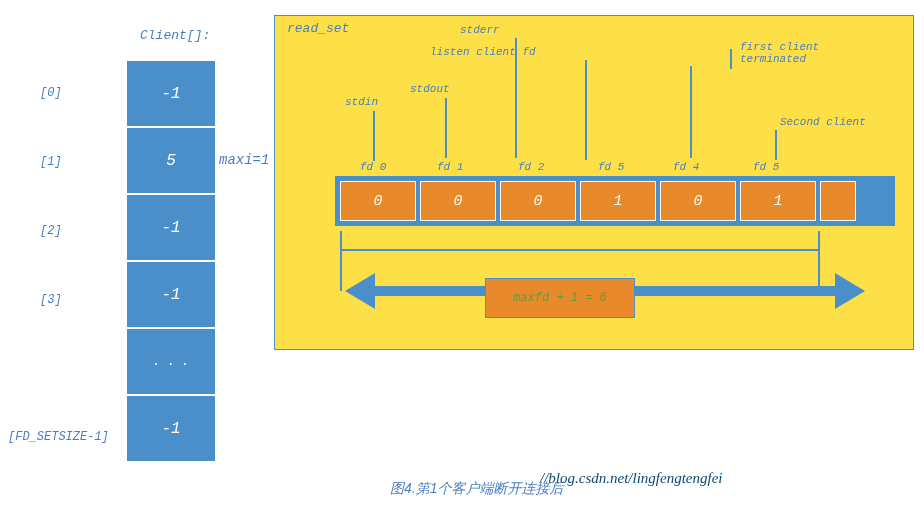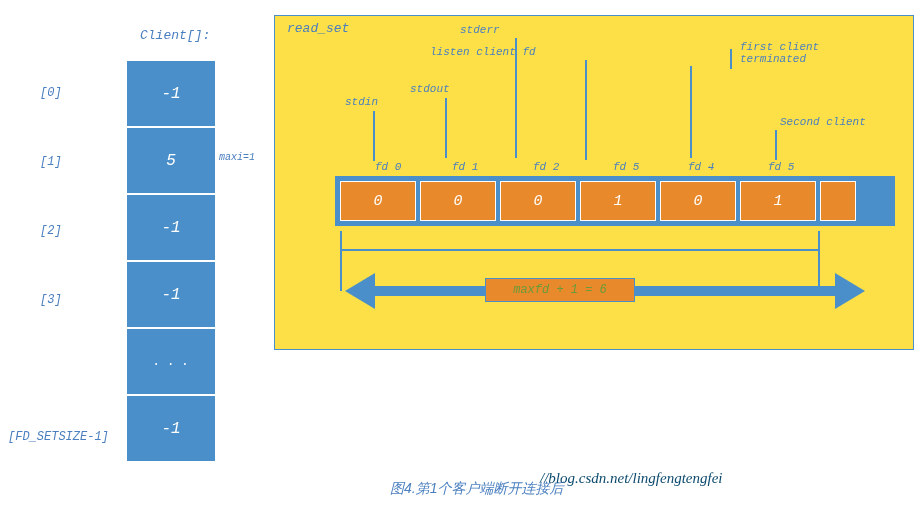--- a/index.html
+++ b/index.html
@@ -43,21 +43,21 @@
   }
   .idx-label {
     position: absolute;
     font-size: 12px;
     color: #4a7fbf;
   }
   .maxi {
     position: absolute;
     left: 219px;
     top: 152px;
-    font-size: 10px;
+    font-size: 14px;
     color: #4a7fbf;
   }
   .readset-box {
     position: absolute;
     left: 274px;
     top: 15px;
     width: 640px;
     height: 335px;
     border: 1px solid #4a8fc9;
     background: #fde047;
@@ -71,21 +71,20 @@
   .fd-label {
     position: absolute;
     font-size: 11px;
     color: #4a7fbf;
     white-space: nowrap;
   }
   .fd-index {
     position: absolute;
     font-size: 11px;
     color: #4a7fbf;
-    margin-left: 15px;
   }
   .fd-table {
     position: absolute;
     left: 60px;
     top: 160px;
     width: 560px;
     height: 50px;
     background: #4a8fc9;
     padding: 5px 0 5px 5px;
     display: flex;
@@ -123,21 +122,21 @@
     border-top: 18px solid transparent;
     border-bottom: 18px solid transparent;
   }
   .arrow-head-left { border-right: 30px solid #4a8fc9; }
   .arrow-head-right { border-left: 30px solid #4a8fc9; }
   .maxfd-box {
     position: absolute;
     left: 210px;
     top: 262px;
     width: 150px;
-    height: 24px;
+    height: 40px;
     background: #e8892b;
     border: 1px solid #4a8fc9;
     display: flex;
     align-items: center;
     justify-content: center;
     color: #6a9b3a;
     font-size: 12px;
   }
   .bracket-down {
     position: absolute;

